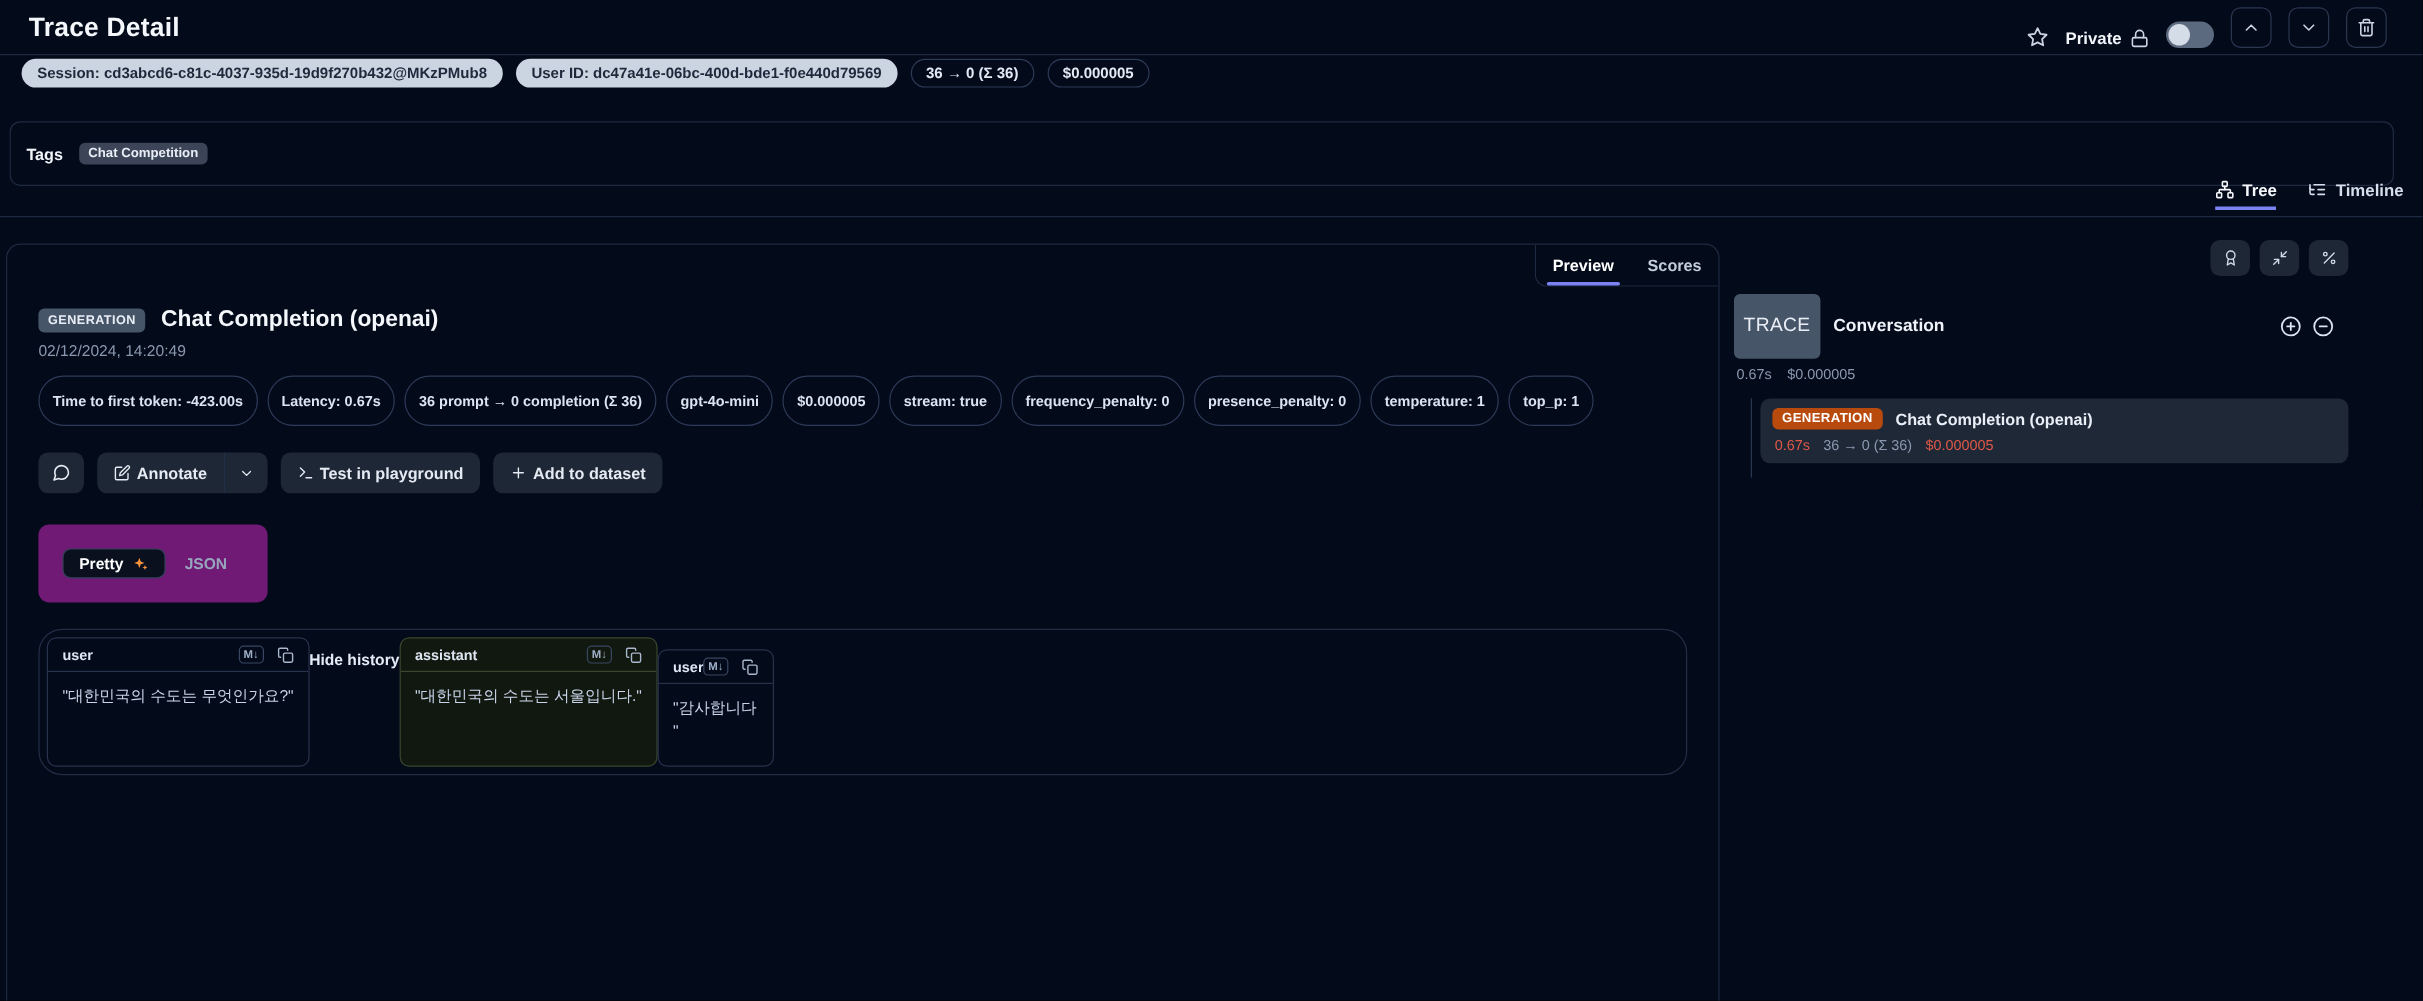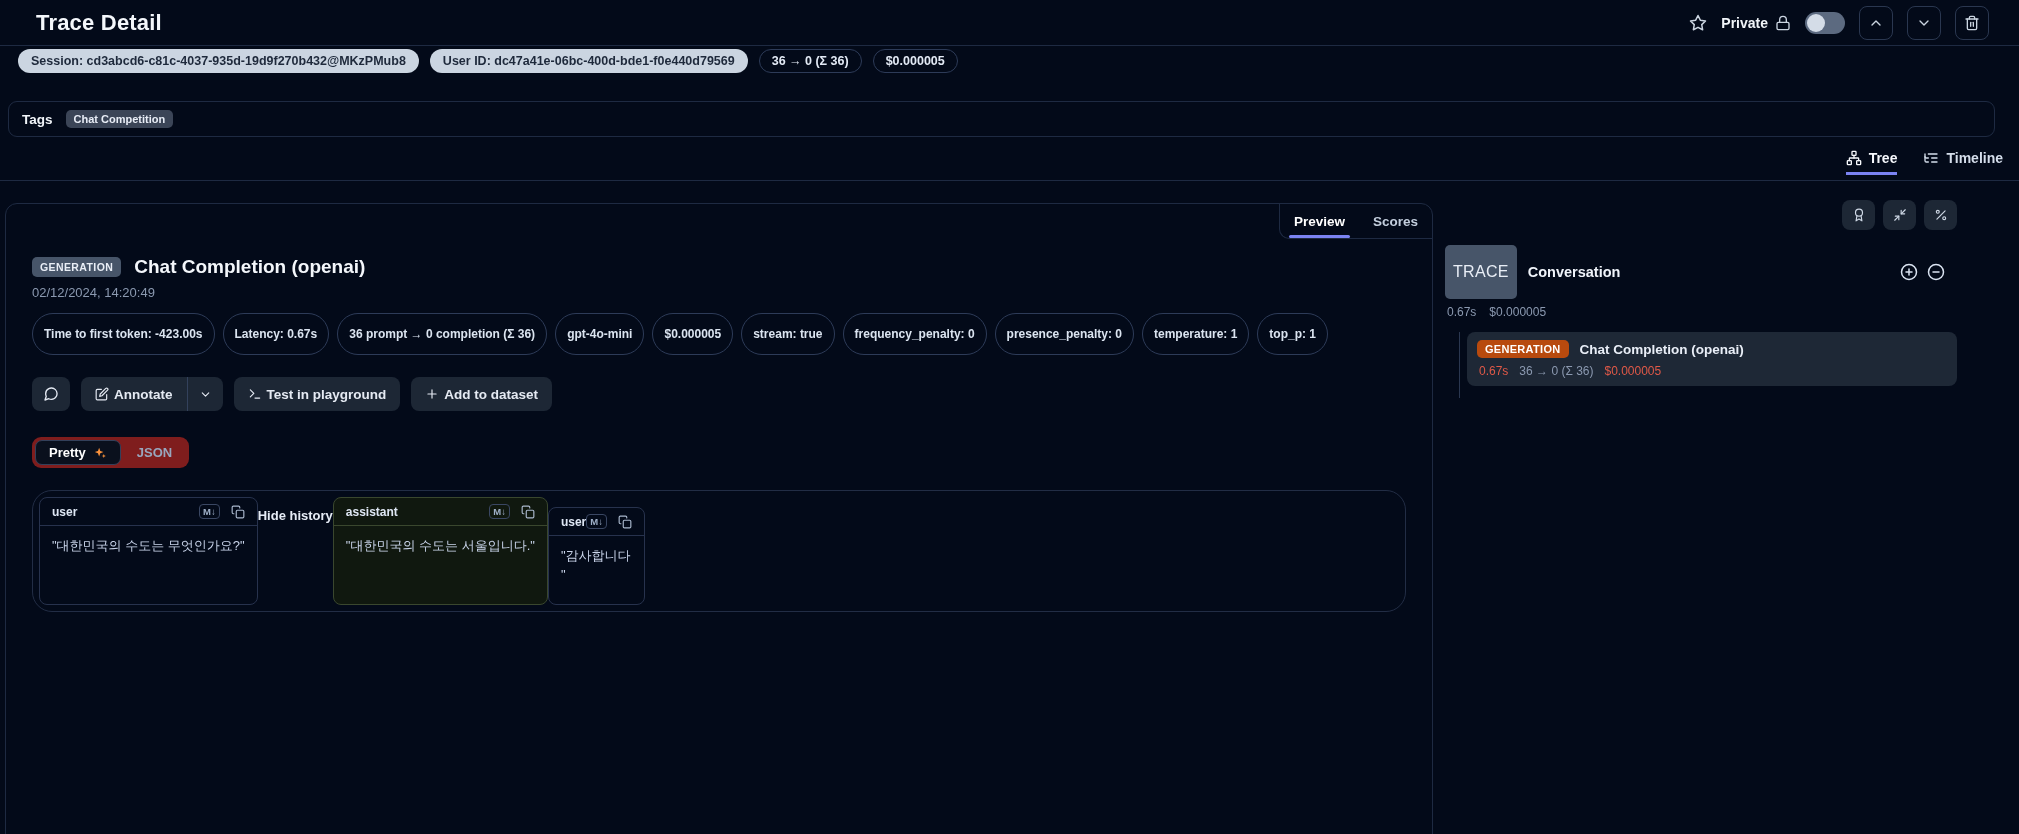--- a/index.html
+++ b/index.html
@@ -13,37 +13,37 @@
     --accent:#7b83f2;
   }
   *{box-sizing:border-box}
   html,body{margin:0;padding:0;background:#000}
   body{font-family:"Liberation Sans","DejaVu Sans",sans-serif;color:var(--text);}
   .screen{position:relative;width:2019px;height:834px;background:var(--bg);overflow:hidden}
 
   
   .topbar{position:absolute;top:0;left:0;right:0;height:46px;display:flex;align-items:center;
     justify-content:space-between;padding:0 30px 0 20px;border-bottom:1px solid var(--border)}
-  .topbar h1{margin:16px;font-size:22px;font-weight:700;letter-spacing:.2px;color:#f4f7fb}
-  .topbar-actions{display:flex;align-items:center;gap:14px}
+  .topbar h1{margin:4px;font-size:22px;font-weight:700;letter-spacing:.2px;color:#f4f7fb}
+  .topbar-actions{display:flex;align-items:flex-end;gap:14px}
   .plain-icon{display:inline-flex;color:#cbd5e1;cursor:pointer}
   .private{display:inline-flex;align-items:center;gap:7px;font-size:14px;font-weight:600;color:#f1f5f9}
   .toggle{position:relative;width:40px;height:22px;border-radius:11px;background:#5c6a80;cursor:pointer}
   .toggle .knob{position:absolute;left:2px;top:2px;width:18px;height:18px;border-radius:50%;background:#d4dce7}
   .ghost-btn{display:inline-flex;align-items:center;justify-content:center;width:34px;height:34px;
     background:transparent;border:1px solid #2a3750;border-radius:8px;color:#cbd5e1;cursor:pointer;padding:0}
 
   
   .id-badges{position:absolute;top:49px;left:18px;display:flex;align-items:center;gap:11px}
   .pill{display:inline-flex;align-items:center;border-radius:999px;font-size:12.5px;font-weight:600;white-space:nowrap}
   .pill.solid{background:#cbd5e1;color:#1e293b;padding:5px 13px}
   .pill.outline{border:1px solid var(--pill-border);color:#e3eaf5;padding:4px 12px;background:transparent}
 
   
-  .tags-box{position:absolute;top:101px;left:8px;right:24px;height:36px;border:1px solid var(--border);
+  .tags-box{position:absolute;top:101px;left:8px;right:24px;height:54px;border:1px solid var(--border);
     border-radius:9px;display:flex;align-items:center;gap:13px;padding:0 13px}
   .tags-label{font-size:13.5px;font-weight:700;color:#f1f5f9}
   .tag-chip{background:#3b4557;color:#e8edf6;font-size:11px;font-weight:700;padding:3px 8px;border-radius:5px;cursor:pointer}
 
   
   .view-tabs{position:absolute;top:150px;right:16px;display:flex;gap:26px}
   .view-tab{display:inline-flex;align-items:center;gap:7px;font-size:14px;font-weight:600;color:#d5deeb;
     padding-bottom:9px;cursor:pointer}
   .view-tab.active{color:#f6f8fc;box-shadow:inset 0 -3px 0 0 var(--accent)}
   .page-divider{position:absolute;top:180px;left:0;right:0;height:1px;background:var(--border)}
@@ -72,21 +72,21 @@
   .obs-actions{margin-top:22px;display:flex;align-items:center;gap:11px}
   .action-btn{display:inline-flex;align-items:center;gap:5px;height:34px;padding:0 14px;background:var(--btn-bg);
     border:none;border-radius:8px;color:#e5eaf3;font-size:13.5px;font-weight:600;cursor:pointer;
     font-family:inherit}
   .action-btn.icononly{width:38px;padding:0;justify-content:center}
   .split-btn{display:inline-flex;align-items:stretch}
   .split-btn .action-btn.left{border-radius:8px 0 0 8px}
   .split-btn .sep{width:1px;background:#33415c}
   .split-btn .action-btn.right{border-radius:0 8px 8px 0;padding:0 11px}
 
-  .format-tabs{margin-top:26px;display:inline-flex;align-items:center;background:#7f1d1d;border-radius:9px;padding:3px;gap:2px}
+  .format-tabs{margin-top:26px;display:inline-flex;align-items:center;background:#701a75;border-radius:9px;padding:20px;gap:2px}
   .format-tab{display:inline-flex;align-items:center;gap:7px;padding:4px 13px;font-size:13px;font-weight:600;
     color:#98a6bd;border-radius:7px;cursor:pointer;border:1px solid transparent}
   .format-tab.active{background:#0a101d;border-color:#33405a;color:#ffffff}
   .sparkles{color:#fb923c}
 
   .io-wrapper{margin-top:22px;border:1px solid #222d45;border-radius:20px;padding:6px;display:flex;}
   .msg-box{border:1px solid var(--border-soft);border-radius:8px;overflow:hidden;background:transparent}
   .msg-header{display:flex;align-items:center;justify-content:space-between;padding:6px 12px;
     border-bottom:1px solid var(--border-soft)}
   .msg-role{font-size:12px;font-weight:600;color:#dfe7f4}

